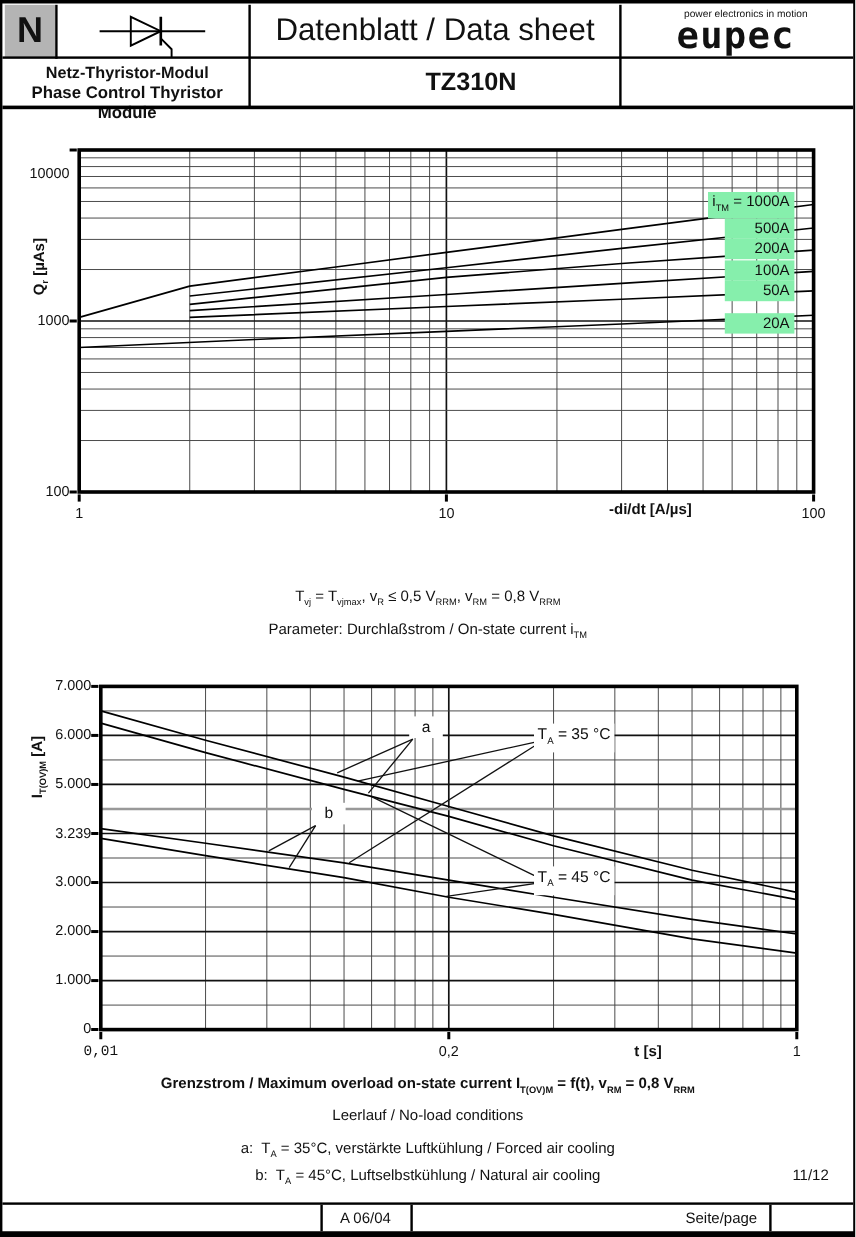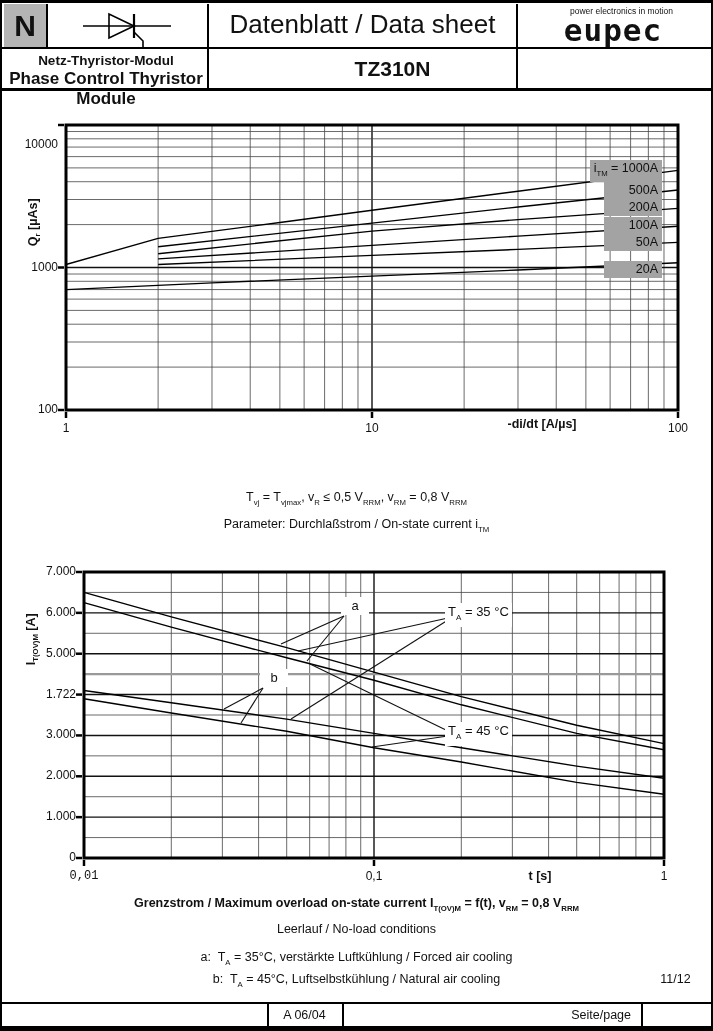--- a/index.html
+++ b/index.html
@@ -3,21 +3,21 @@
 <meta charset="utf-8">
 <style>
   html,body{margin:0;padding:0;background:#fff;}
   body{font-family:"Liberation Sans",sans-serif;color:#111;}
   #page{position:relative;width:713px;height:1031px;background:#fff;overflow:hidden;}
   .abs{position:absolute;}
   .bline{position:absolute;background:#000;z-index:2;}
   #page-frame{position:absolute;left:0;top:0;width:713px;height:1031px;border:2px solid #000;border-bottom-width:5px;border-top-width:3px;box-sizing:border-box;z-index:5;pointer-events:none;}
   #chart-svg{position:absolute;left:0;top:0;z-index:1;}
   .tick{position:absolute;font-size:12px;z-index:2;white-space:nowrap;line-height:15px;}
-  .curve-label{position:absolute;background:#a3a3a3;font-size:12.5px;padding:1px 4px;text-align:right;z-index:3;white-space:nowrap;line-height:15px;}
+  .curve-label{position:absolute;background:#86efac;font-size:12.5px;padding:1px 4px;text-align:right;z-index:3;white-space:nowrap;line-height:15px;}
   .annot{position:absolute;background:#fff;font-size:13px;padding:1px 3px;z-index:3;white-space:nowrap;line-height:16px;}
   .caption{position:absolute;left:0;width:713px;text-align:center;font-size:12.5px;z-index:2;}
   .bold{font-weight:bold;}
   .vlabel{position:absolute;width:130px;text-align:center;font-weight:bold;font-size:12.5px;transform:rotate(-90deg);z-index:2;white-space:nowrap;}
   .xlabel{position:absolute;text-align:center;font-weight:bold;font-size:12.5px;z-index:2;white-space:nowrap;}
   sub{font-size:0.62em;}
   .ftext{position:absolute;font-size:12.5px;z-index:2;line-height:18px;}
 </style>
 </head>
 <body>
@@ -138,21 +138,21 @@
     <path d="M 87 28 L 96 37 L 96 44" fill="none" stroke="#000" stroke-width="1.6"></path>
   </svg>
 
   <div class="abs" style="left:208px;top:9px;width:309px;text-align:center;font-size:26px;z-index:2;">Datenblatt / Data sheet</div>
 
   <div class="abs" style="left:523px;top:6px;width:150px;text-align:right;font-size:8.5px;z-index:2;">power electronics in motion</div>
 
   <div class="abs bold" style="left:4px;top:53px;width:204px;text-align:center;font-size:13.5px;z-index:2;">Netz-Thyristor-Modul</div>
 
   <div class="abs" style="left:518px;top:12px;width:190px;text-align:center;font-family:'DejaVu Sans Mono',monospace;font-weight:bold;font-size:31px;letter-spacing:1px;z-index:2;">eupec</div>
-  <div class="abs bold" style="left:4px;top:69px;width:204px;text-align:center;font-size:17px;z-index:2;">Phase Control Thyristor Module</div>
+  <div class="abs bold" style="left:4px;top:69px;width:204px;text-align:center;font-size:14px;z-index:2;">Phase Control Thyristor Module</div>
 
   <div class="abs bold" style="left:208px;top:57px;width:369px;text-align:center;font-size:21px;z-index:2;">TZ310N</div>
 
   <div class="bline" style="left:46px;top:4px;width:2px;height:45px;"></div>
   <div class="bline" style="left:207px;top:4px;width:2px;height:86px;"></div>
   <div class="bline" style="left:516px;top:4px;width:2px;height:86px;"></div>
   <div class="bline" style="left:2px;top:47px;width:709px;height:2px;"></div>
   <div class="bline" style="left:2px;top:88px;width:709px;height:3px;"></div>
 
   <div class="vlabel" style="left:-31px;top:214px;">Q<sub>r</sub> [µAs]</div>
@@ -184,26 +184,26 @@
     <div class="tick" style="left: 2px; top: 402px; width: 56px; text-align: right;">100</div>
     <div class="tick" style="left: 2px; top: 259.5px; width: 56px; text-align: right;">1000</div>
     <div class="tick" style="left: 2px; top: 117px; width: 56px; text-align: right; margin-top: 20px;">10000</div>
     <div class="curve-label" style="top: 160px; right: 51px;">i<sub>TM</sub> = 1000A</div>
     <div class="curve-label" style="top: 182px; right: 51px; width: 50px;">500A</div>
     <div class="curve-label" style="top: 199px; right: 51px; width: 50px;">200A</div>
     <div class="curve-label" style="top: 217px; right: 51px; width: 50px;">100A</div>
     <div class="curve-label" style="top: 234px; right: 51px; width: 50px;">50A</div>
     <div class="curve-label" style="top: 261px; right: 51px; width: 50px;">20A</div>
     <div class="tick" style="left: 54px; top: 869px; width: 60px; text-align: center; font-family: Liberation Mono, monospace;">0,01</div>
-    <div class="tick" style="left: 344px; top: 869px; width: 60px; text-align: center;">0,1</div>
+    <div class="tick" style="left: 344px; top: 869px; width: 60px; text-align: center;">0,2</div>
     <div class="tick" style="left: 634px; top: 869px; width: 60px; text-align: center;">1</div>
     <div class="tick" style="left: 20px; top: 564px; width: 56px; text-align: right;">7.000</div>
     <div class="tick" style="left: 20px; top: 604.857px; width: 56px; text-align: right;">6.000</div>
     <div class="tick" style="left: 20px; top: 645.714px; width: 56px; text-align: right;">5.000</div>
-    <div class="tick" style="left: 20px; top: 686.571px; width: 56px; text-align: right;">1.722</div>
+    <div class="tick" style="left: 20px; top: 686.571px; width: 56px; text-align: right;">3.239</div>
     <div class="tick" style="left: 20px; top: 727.429px; width: 56px; text-align: right;">3.000</div>
     <div class="tick" style="left: 20px; top: 768.286px; width: 56px; text-align: right;">2.000</div>
     <div class="tick" style="left: 20px; top: 809.143px; width: 56px; text-align: right;">1.000</div>
     <div class="tick" style="left: 20px; top: 850px; width: 56px; text-align: right;">0</div>
     <div class="annot" style="left: 341px; top: 597px; width: 22px; text-align: center;">a</div>
     <div class="annot" style="left: 260px; top: 669px; width: 22px; text-align: center;">b</div>
     <div class="annot" style="left: 445px; top: 603px;">T<sub>A</sub> = 35 °C</div>
     <div class="annot" style="left: 445px; top: 722px;">T<sub>A</sub> = 45 °C</div>
   </div>
 

